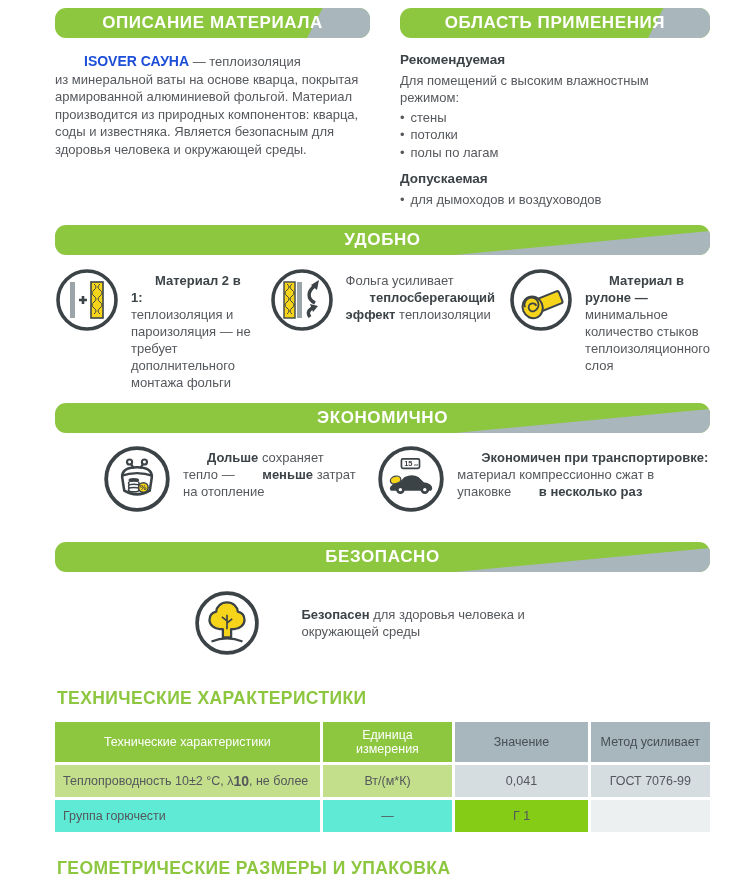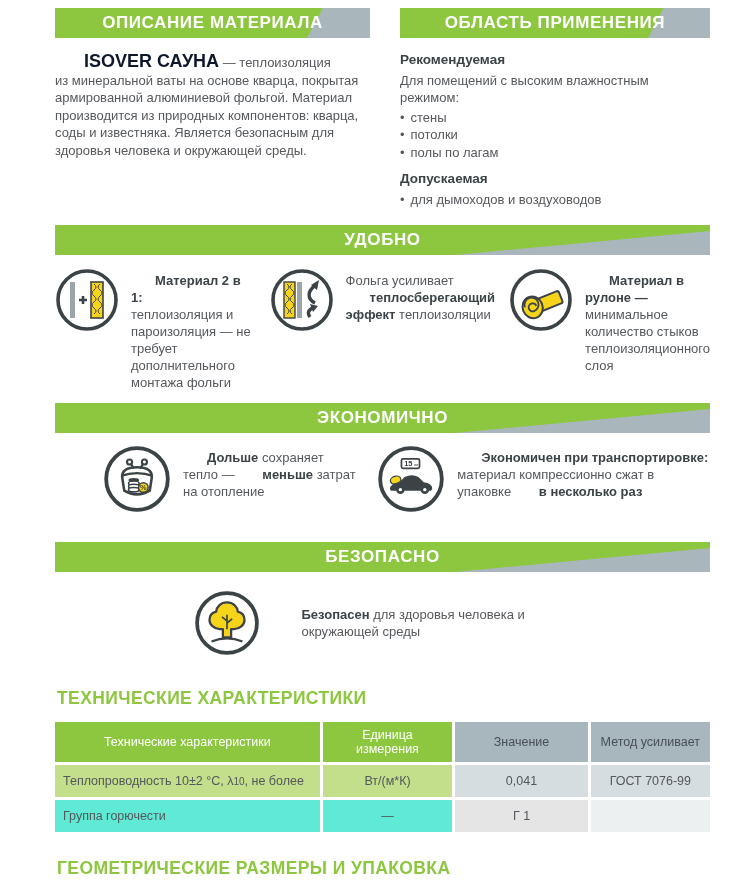--- a/index.html
+++ b/index.html
@@ -15,20 +15,21 @@
 
   
   .banner {
     position: relative;
     background: #8dc63f;
     height: 30px;
     display: flex;
     align-items: center;
     justify-content: center;
     overflow: hidden;
+    border-radius: 11px;
   }
   .banner .title {
     position: relative;
     z-index: 2;
     color: #ffffff;
     font-weight: bold;
     font-size: 17px;
     letter-spacing: 0.6px;
     text-transform: uppercase;
   }
@@ -42,21 +43,21 @@
   .banner.wide   .wedge { clip-path: polygon(100% 20%, 100% 100%, 61% 100%); }
 
   
   .two-col {
     display: grid;
     grid-template-columns: 315px 310px;
     column-gap: 30px;
     margin: 0 40px 0 55px;
   }
   .desc-text { margin-top: 15px; font-size: 13px; line-height: 17.5px; color: #55585c; }
-  .desc-text .brand { font-weight: bold; color: #0f172a; font-size: 18px; padding-left: 29px; }
+  .desc-text .brand { font-weight: bold; color: #1d4ed8; font-size: 14px; padding-left: 29px; }
   .apply-block { margin-top: 13px; font-size: 13px; line-height: 17.5px; }
   .apply-label { font-weight: bold; color: #3c4347; margin-bottom: 3px; font-size: 13.5px; }
   .apply-intro { margin-bottom: 2px; }
   .bullet-row { display: flex; align-items: baseline; }
   .bullet-row .dot { margin-right: 6px; color: #55585c; }
   .apply-gap { margin-top: 9px; }
 
   
   .full { margin: 0 40px 0 55px; width: 655px; }
   .mt-udobno { margin-top: 17px; }
@@ -113,23 +114,23 @@
     padding: 6px 8px;
     min-height: 32px;
     color: #54575c;
   }
   .cell.left { justify-content: flex-start; text-align: left; }
   .hd-green { background: #8dc63f; color: #ffffff; }
   .hd-gray  { background: #a8b6bd; color: #474f55; }
   .r1-green { background: #c3df8b; }
   .r2-green { background: #5eead4; }
   .r1-gray  { background: #d5dde1; }
-  .r2-gray  { background: #e5e5e5; }
+  .r2-gray  { background: #84cc16; }
   .r2-gray-empty { background: #edf0f1; }
-  sub { font-size: 10px; }
+  sub { font-size: 14px; font-weight: bold; }
 
   .pack-group {
     background: #8dc63f;
     color: #ffffff;
     height: 31px;
     display: flex;
     align-items: center;
     justify-content: center;
     font-size: 13px;
     margin-bottom: 3px;

